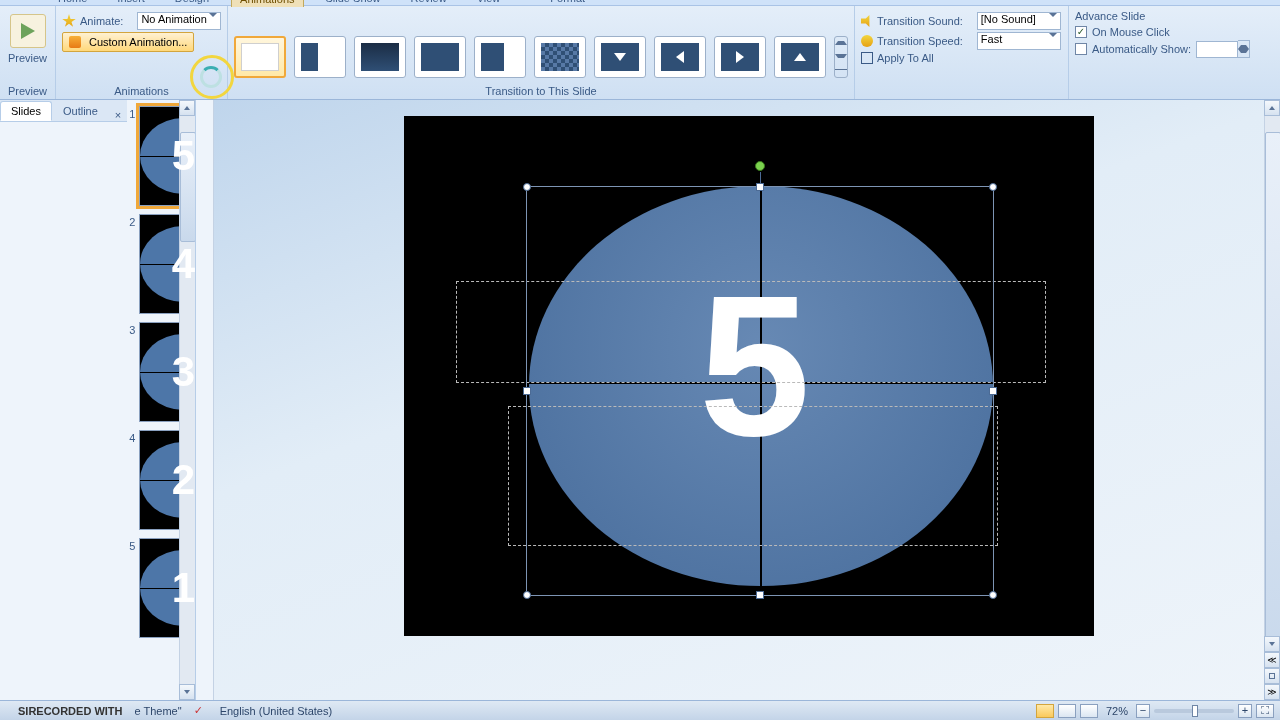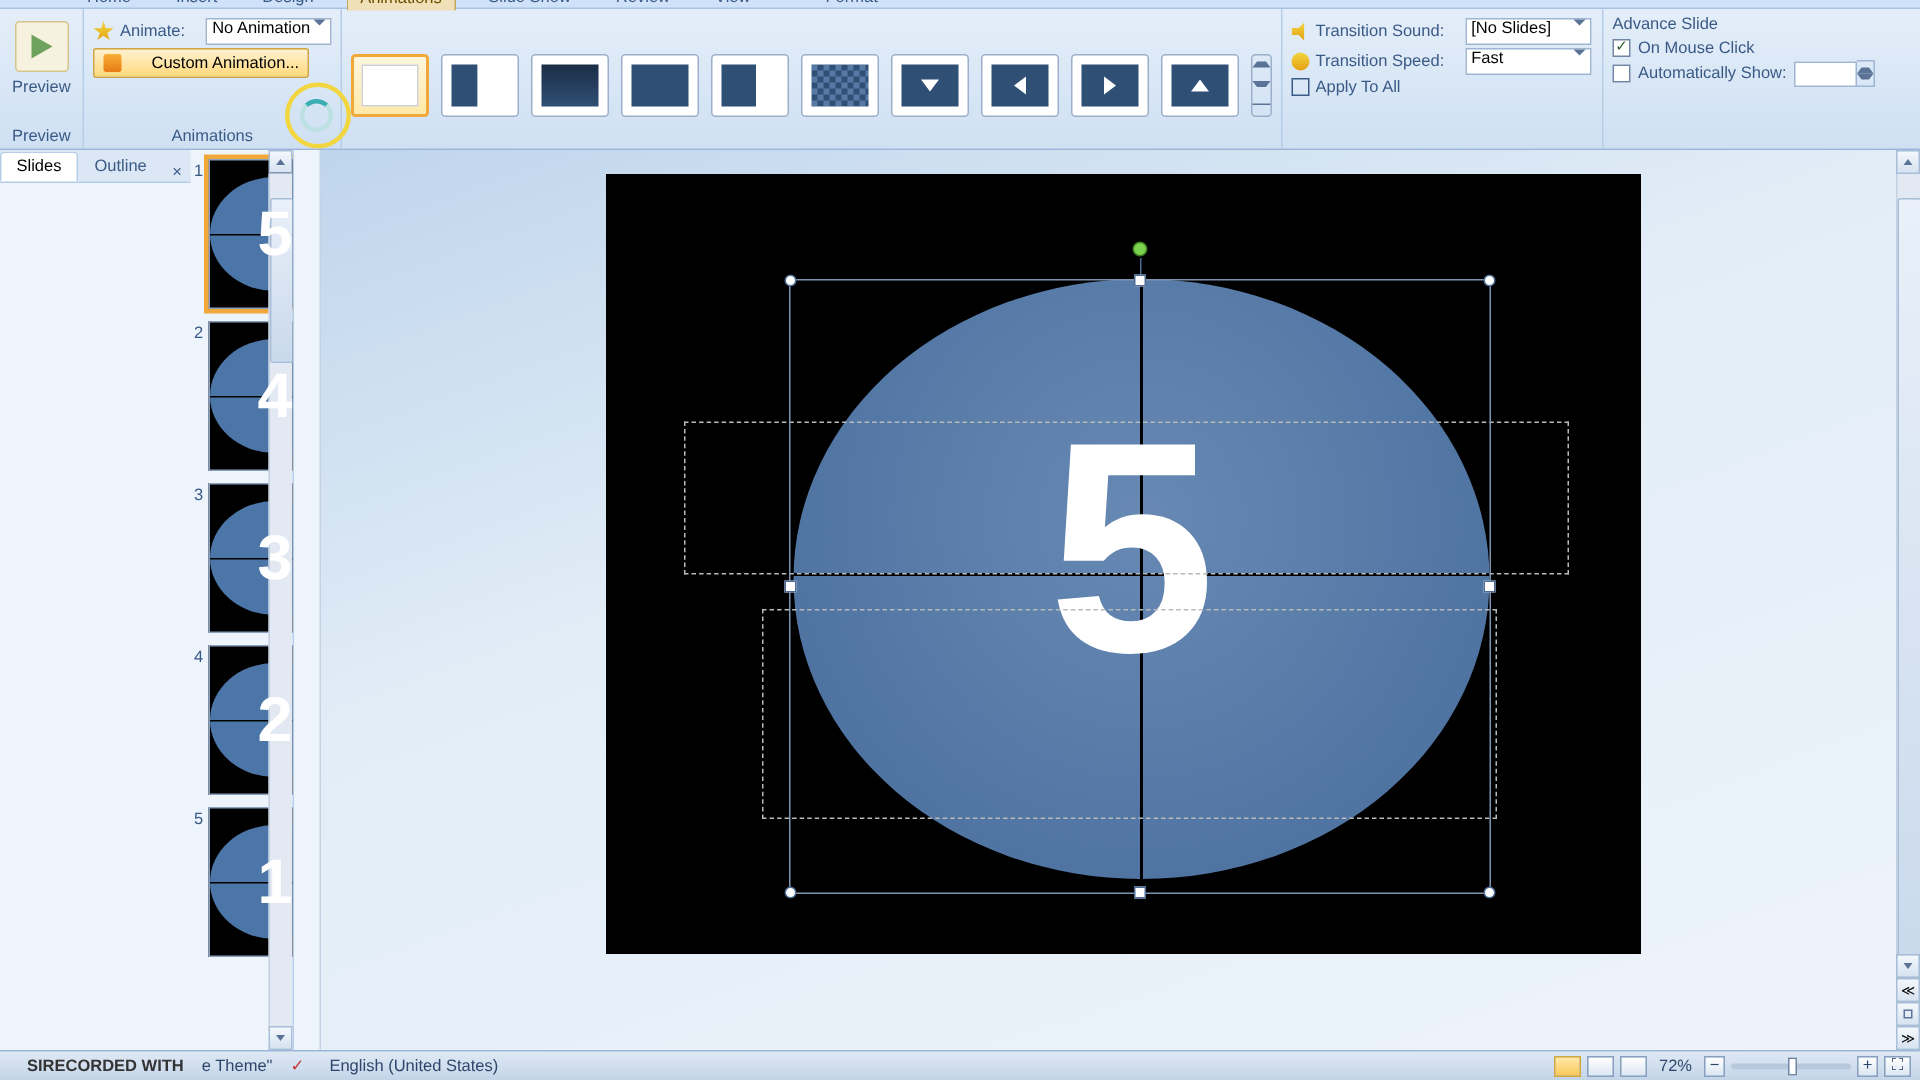--- a/index.html
+++ b/index.html
@@ -22,21 +22,21 @@
 .pv .ico { width:36px; height:34px; background:#f7f2df; border:1px solid #d5c58a; border-radius:3px; margin-top:4px; position:relative; }
 .pv .ico::after{content:"";position:absolute;left:10px;top:8px;width:0;height:0;border-top:8px solid transparent;border-bottom:8px solid transparent;border-left:14px solid #6da35c;}
 .pv .txt { color:#3a5a86; margin-top:4px; }
 
 
 .an { width:172px; }
 .an-row { display:flex; align-items:center; gap:4px; margin:2px 0; }
 .an-label { color:#3a5a86; }
 .an-dd { flex:1; height:18px; background:#fff; border:1px solid #9fb6d2; display:flex; align-items:flex-start; justify-content:space-between; padding:0 3px;margin-left:10px; }
 .dd-arr{border-left:4px solid transparent;border-right:4px solid transparent;border-top:4px solid #5a7396;}
-.cust { display:flex; align-items:center; gap:20px; padding:3px 6px; background:linear-gradient(#fff1d2,#ffd87a); border:1px solid #d3a53d; border-radius:2px; cursor:pointer;}
+.cust { display:flex; align-items:center; gap:8px; padding:3px 6px; background:linear-gradient(#fff1d2,#ffd87a); border:1px solid #d3a53d; border-radius:2px; cursor:pointer;}
 .cust .ci{width:12px;height:12px;background:linear-gradient(#f7b037,#e77a14);border-radius:2px;}
 .highlight-ring{position:absolute;left:190px;top:55px;width:44px;height:44px;border:3px solid #f2d63f;border-radius:50%;pointer-events:none;z-index:30;}
 .spinner{position:absolute;left:200px;top:66px;width:22px;height:22px;border:3px solid #bde0e2;border-top-color:#3aaeb2;border-radius:50%;z-index:29;}
 
 
 .gal{flex:0 0 590px;display:flex;align-items:center;gap:8px;padding-top:8px;}
 .thumb{width:52px;height:42px;border:1px solid #9cb0c9;border-radius:3px;background:#fff;display:flex;align-items:center;justify-content:center;position:relative;cursor:pointer;}
 .thumb.sel{border:2px solid #f0a83a;background:linear-gradient(#fff6dd,#ffe9a8);}
 .thumb .inner{width:38px;height:28px;}
 .t0 .inner{background:#fff;border:1px solid #cfcfcf;}
@@ -231,28 +231,29 @@
       <div>
           <div class="gm-a gm-up"></div>
         </div>
       <div>
           <div class="gm-a gm-dn"></div>
         </div>
       <div>
           <div class="gm-line"></div>
         </div>
     </div>
+    <div class="lbl">Transition to This Slide</div>
   </div>
 
   <div class="grp tp">
     <div class="tp-row">
       <span class="tp-ico snd"></span>
       <span class="an-label">Transition Sound:</span>
       <div class="an-dd">
-        <span>[No Slides]</span>
+        <span>[No Sound]</span>
         <span class="dd-arr"></span>
       </div>
     </div>
     <div class="tp-row">
       <span class="tp-ico spd"></span>
       <span class="an-label">Transition Speed:</span>
       <div class="an-dd">
         <span>Fast</span>
         <span class="dd-arr"></span>
       </div>

